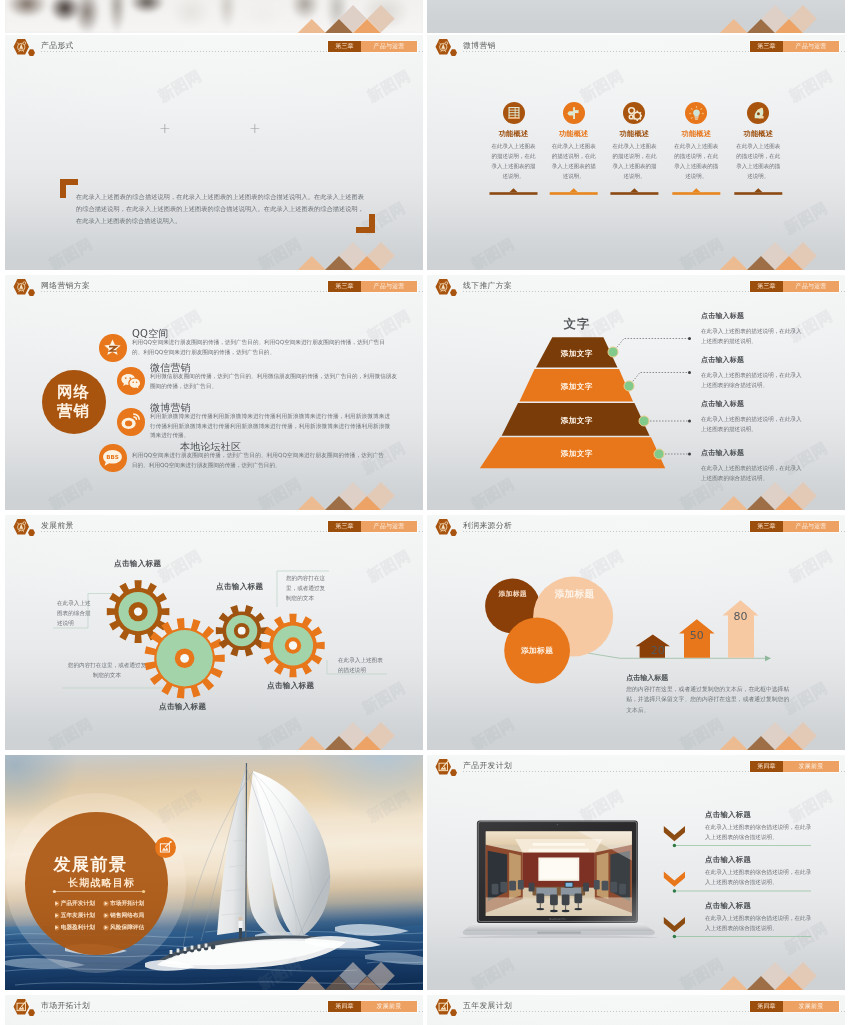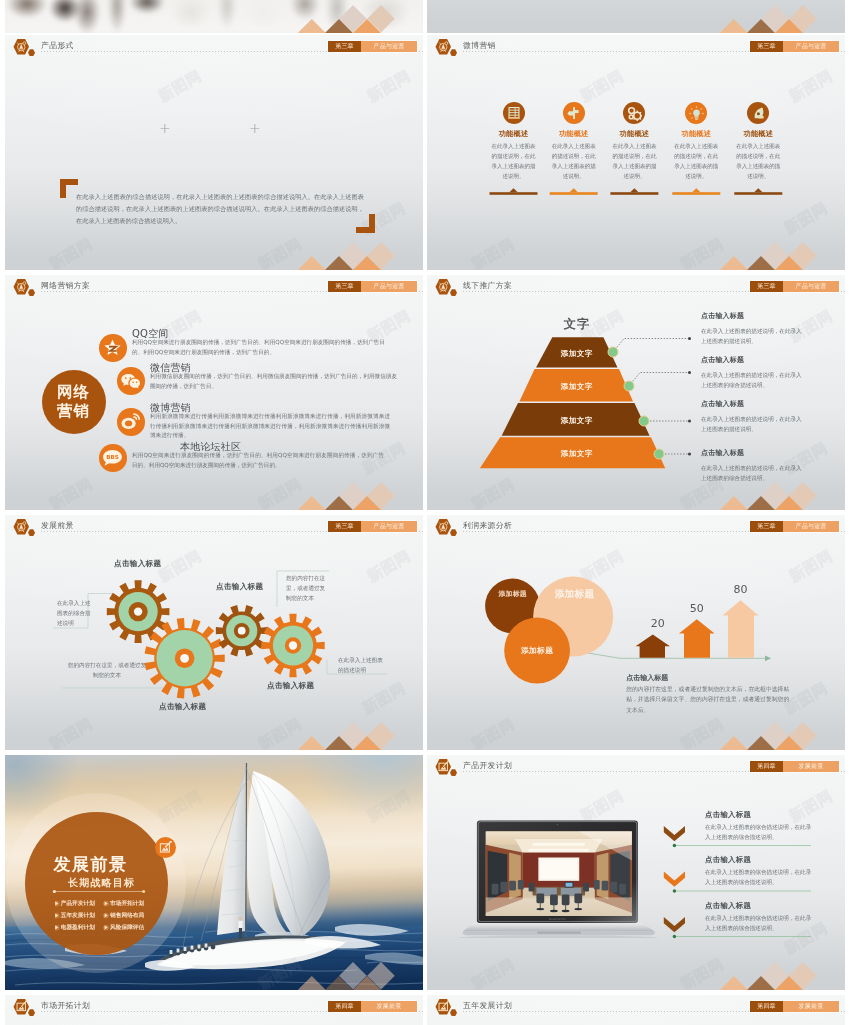--- a/index.html
+++ b/index.html
@@ -68,21 +68,21 @@
   .note4 .nt{font-size:7px;font-weight:bold;color:#4f5356;letter-spacing:.2px;}
   .note4 .nx{font-size:5.6px;color:#6b7074;line-height:1.8;margin-top:5px;}
 
   
   .glabel{position:absolute;font-size:7.6px;font-weight:bold;color:#4f5356;letter-spacing:.3px;white-space:nowrap;}
   .gnote{position:absolute;font-size:5.6px;color:#6b7074;line-height:1.8;}
 
   
   .bub{position:absolute;border-radius:50%;display:flex;align-items:center;justify-content:center;
        font-size:7.6px;font-weight:bold;letter-spacing:.3px;}
-  .anum{position:absolute;font-size:11px;color:#55595c;font-weight:normal;}
+  .anum{position:absolute;font-size:11px;color:#55595c;font-weight:normal;margin-top:27px;}
   .n6t{position:absolute;font-size:7px;font-weight:bold;color:#4f5356;}
   .n6x{position:absolute;font-size:5.8px;color:#6b7074;line-height:1.85;text-align:justify;}
   .s7circ{position:absolute;border-radius:50%;background:rgba(150,73,16,0.88);}
   .s7t{position:absolute;font-size:17px;font-weight:bold;color:#fff6ea;letter-spacing:1.5px;}
   .s7s{position:absolute;font-size:10px;font-weight:bold;color:#fde7cd;letter-spacing:1.2px;}
   .s7b{position:absolute;font-size:5.7px;color:#fbe3c9;letter-spacing:0;white-space:nowrap;font-weight:bold;}
 
   
   .s8t{position:absolute;font-size:7.4px;font-weight:bold;color:#4f5356;letter-spacing:.3px;}
   .s8x{position:absolute;font-size:5.6px;color:#6b7074;line-height:1.8;}

